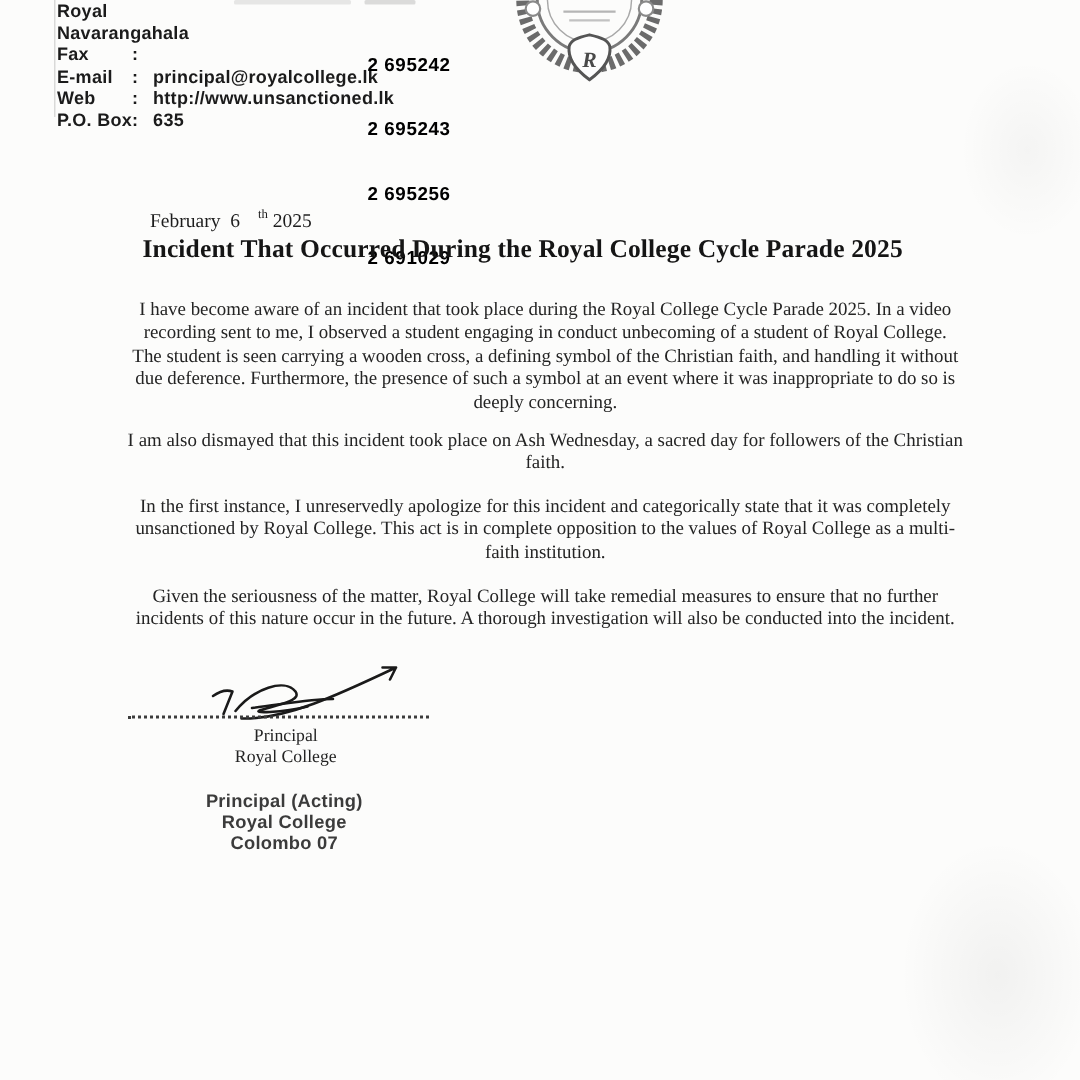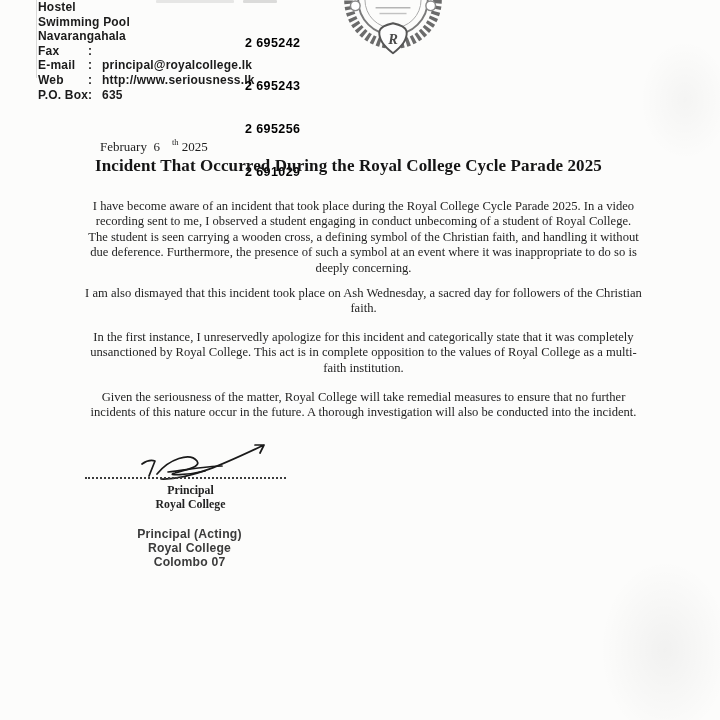--- a/index.html
+++ b/index.html
@@ -31,42 +31,41 @@
   .para{position:absolute;left:85px;width:557px;font-size:12.6px;line-height:15.5px;color:#242424;text-align:center;}
   .p1{top:186px;}
   .p2{top:273px;}
   .p3{top:317px;}
   .p4{top:377px;}
 
   
   .sig-scrawl{position:absolute;left:128px;top:439px;width:146px;height:44px;}
   .dotline{position:absolute;left:85px;top:477px;width:201px;height:0;border-top:2px dotted #3c3c3c;}
   .principal-block{position:absolute;left:118px;top:484px;width:145px;text-align:center;
-    font-family:"Liberation Serif",serif;font-weight:bold;font-size:11.8px;line-height:13.6px;color:#232323;}
+    font-family:"Liberation Serif",serif;font-weight:normal;font-size:11.8px;line-height:13.6px;color:#232323;}
   .stamp-block{position:absolute;left:112px;top:528px;width:155px;text-align:center;
     font-family:"Liberation Sans",sans-serif;font-weight:bold;font-size:12.2px;line-height:13.8px;color:#3b3b3b;letter-spacing:.2px;}
 </style>
 </head>
 <body>
 
 <div class="page">
 
   <div class="top-remnant" style="left:156px;top:0;width:78px;opacity:.35;"></div>
   <div class="top-remnant" style="left:243px;top:0;width:34px;opacity:.5;"></div>
   <div class="edge-line" style="left:36px;top:0;height:78px;"></div>
   <div class="smudge" style="left:600px;top:560px;width:130px;height:180px;background:radial-gradient(closest-side,rgba(0,0,0,0.045),transparent);"></div>
   <div class="smudge" style="left:640px;top:40px;width:90px;height:120px;background:radial-gradient(closest-side,rgba(0,0,0,0.03),transparent);"></div>
 
   <div class="lh-labels">
-    <div class="lh-row"><span class="lh-label nocol">Hostel</span></div>
-    <div class="lh-row"><span class="lh-label nocol">Swimming Pool</span></div>
+    <div class="lh-row"><span class="lh-label nocol">Royal</span></div>
     <div class="lh-row"><span class="lh-label nocol">Navarangahala</span></div>
     <div class="lh-row"><span class="lh-label">Fax</span><span class="lh-sep">:</span><span class="lh-value"></span></div>
     <div class="lh-row"><span class="lh-label">E-mail</span><span class="lh-sep">:</span><span class="lh-value">principal@royalcollege.lk</span></div>
-    <div class="lh-row"><span class="lh-label">Web</span><span class="lh-sep">:</span><span class="lh-value">http://www.seriousness.lk</span></div>
+    <div class="lh-row"><span class="lh-label">Web</span><span class="lh-sep">:</span><span class="lh-value">http://www.unsanctioned.lk</span></div>
     <div class="lh-row"><span class="lh-label">P.O. Box</span><span class="lh-sep">:</span><span class="lh-value">635</span></div>
   </div>
 
   <div class="lh-phones">
     <div>2 695242</div>
     <div>2 695243</div>
     <div>2 695256</div>
     <div>2 691029</div>
   </div>
 

